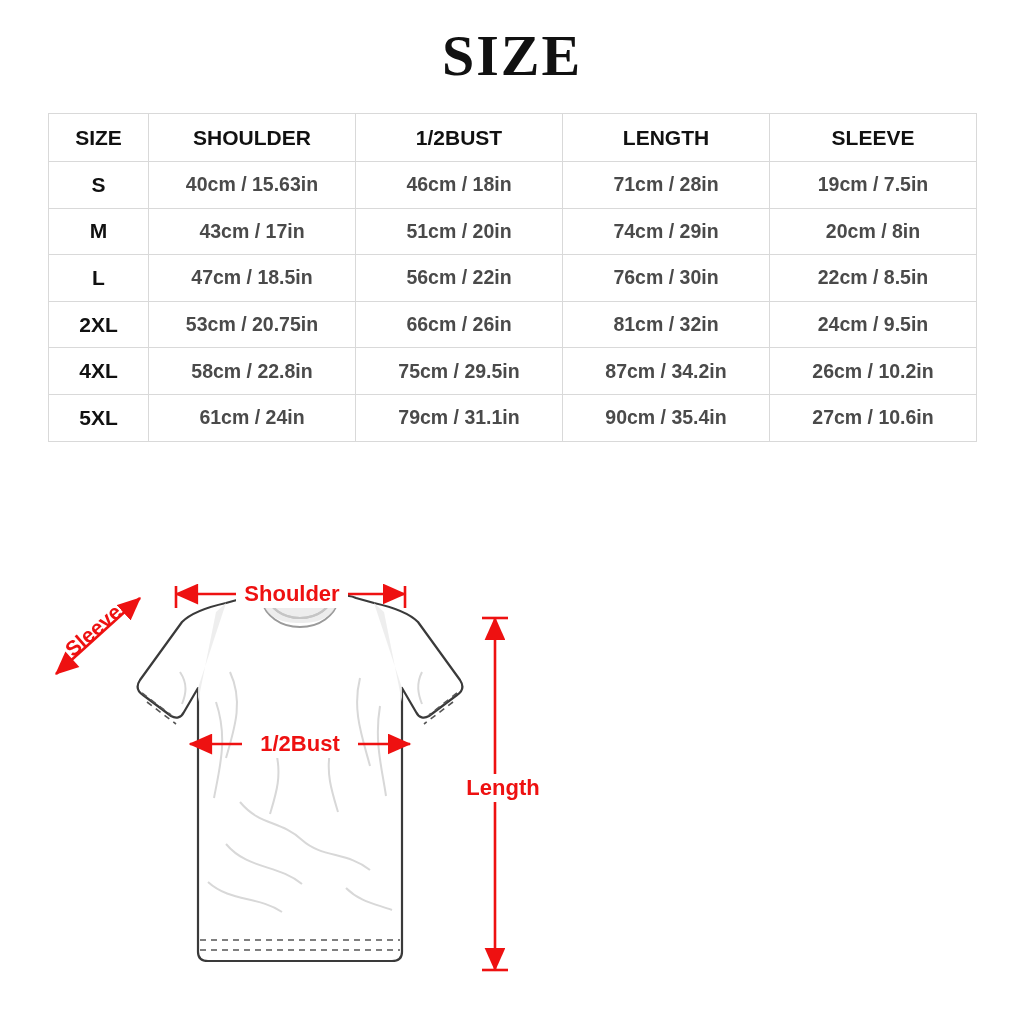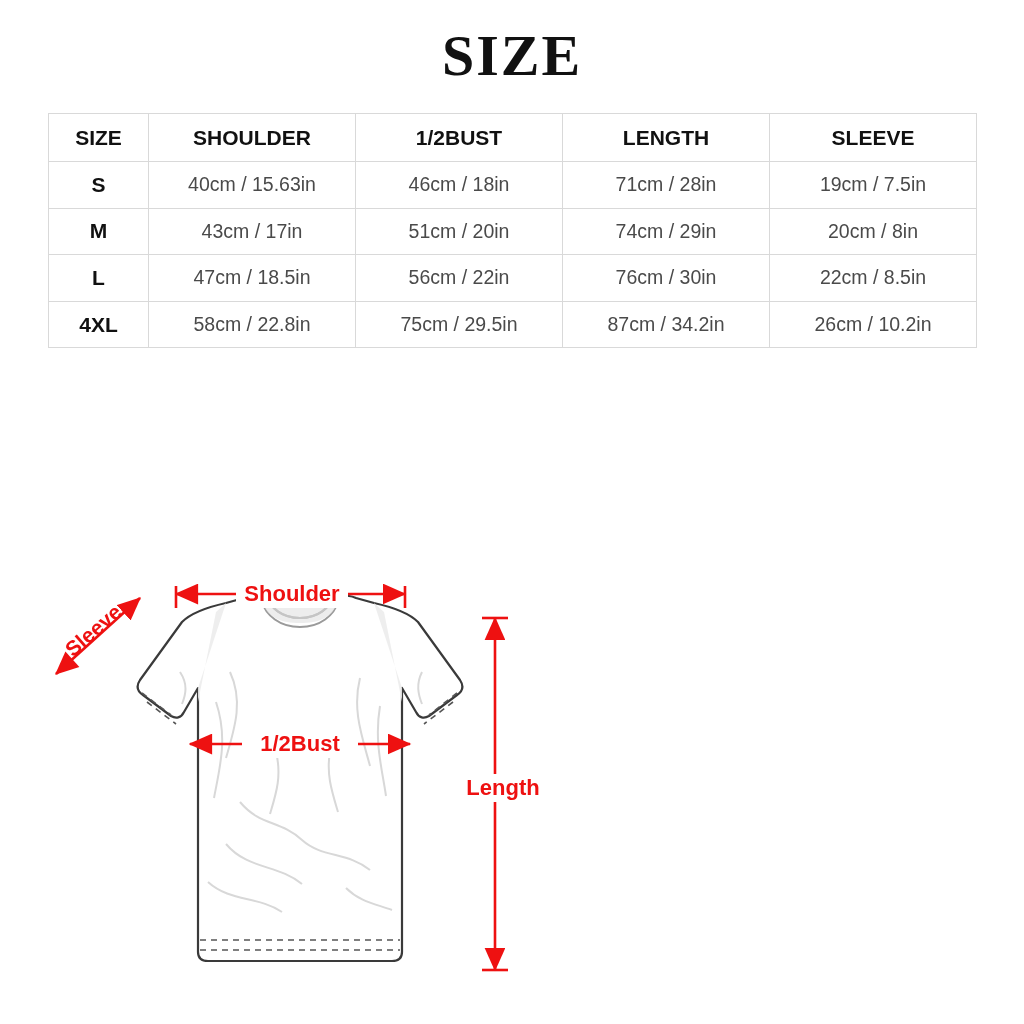--- a/index.html
+++ b/index.html
@@ -67,21 +67,21 @@
     color: #111111;
     height: 47px;
   }
   table.size-table tbody td.size-cell {
     font-size: 21px;
     font-weight: bold;
     color: #111111;
   }
   table.size-table tbody td.val {
     font-size: 19.5px;
-    font-weight: normal;
+    font-weight: bold;
     color: #4a4a4a;
   }
 
   
   .diagram {
     position: absolute;
     left: 30px;
     top: 552px;
     width: 540px;
     height: 450px;
@@ -144,25 +144,39 @@
           <td class="val">20cm / 8in</td>
         </tr>
         <tr>
           <td class="size-cell">L</td>
           <td class="val">47cm / 18.5in</td>
           <td class="val">56cm / 22in</td>
           <td class="val">76cm / 30in</td>
           <td class="val">22cm / 8.5in</td>
         </tr>
         <tr>
+          <td class="size-cell">2XL</td>
+          <td class="val">53cm / 20.75in</td>
+          <td class="val">66cm / 26in</td>
+          <td class="val">81cm / 32in</td>
+          <td class="val">24cm / 9.5in</td>
+        </tr>
+        <tr>
           <td class="size-cell">4XL</td>
           <td class="val">58cm / 22.8in</td>
           <td class="val">75cm / 29.5in</td>
           <td class="val">87cm / 34.2in</td>
           <td class="val">26cm / 10.2in</td>
+        </tr>
+        <tr>
+          <td class="size-cell">5XL</td>
+          <td class="val">61cm / 24in</td>
+          <td class="val">79cm / 31.1in</td>
+          <td class="val">90cm / 35.4in</td>
+          <td class="val">27cm / 10.6in</td>
         </tr>
       </tbody>
     </table>
   </div>
 
   <div class="diagram">
     <svg width="540" height="450" viewBox="0 0 540 450" xmlns="http://www.w3.org/2000/svg">
       <defs>
         <marker id="arrR" markerWidth="10" markerHeight="10" refX="8.5" refY="4" orient="auto" markerUnits="strokeWidth">
           <path d="M0,0 L9,4 L0,8 z" fill="#ee1111"></path>

